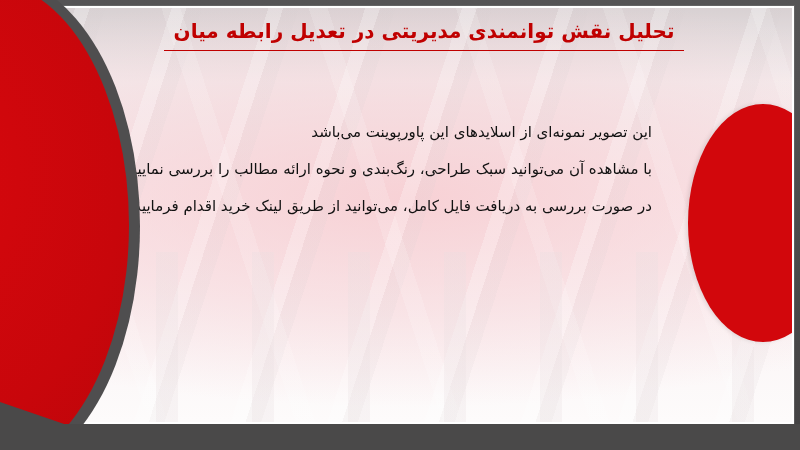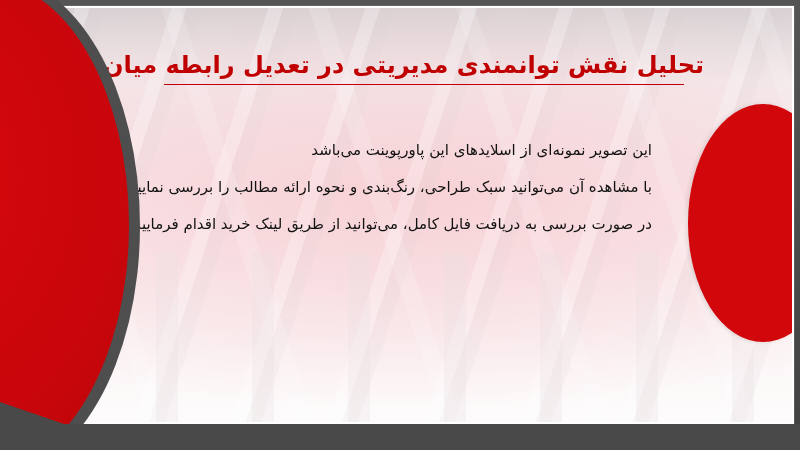--- a/index.html
+++ b/index.html
@@ -136,40 +136,39 @@
   
   .title-wrap {
     position: absolute;
     left: 120px;
     top: 8px;
     width: 560px;
     text-align: center;
   }
   .title-line {
     color: #c00000;
-    font-size: 24px;
+    font-size: 20px;
     line-height: 30px;
     font-weight: bold;
     letter-spacing: 0;
     white-space: nowrap;
     direction: rtl;
-    margin-top: 34px;
   }
   .title-rule {
     margin: 4px auto 0 auto;
     width: 520px;
     height: 0;
     border-top: 1.6px solid #c00000;
   }
 
   
   .body-wrap {
     position: absolute;
     right: 140px;
-    top: 124px;
+    top: 106px;
     width: 520px;
     direction: rtl;
   }
   .body-line {
     color: #111111;
     font-size: 15px;
     line-height: 37px;
     white-space: nowrap;
   }
 

